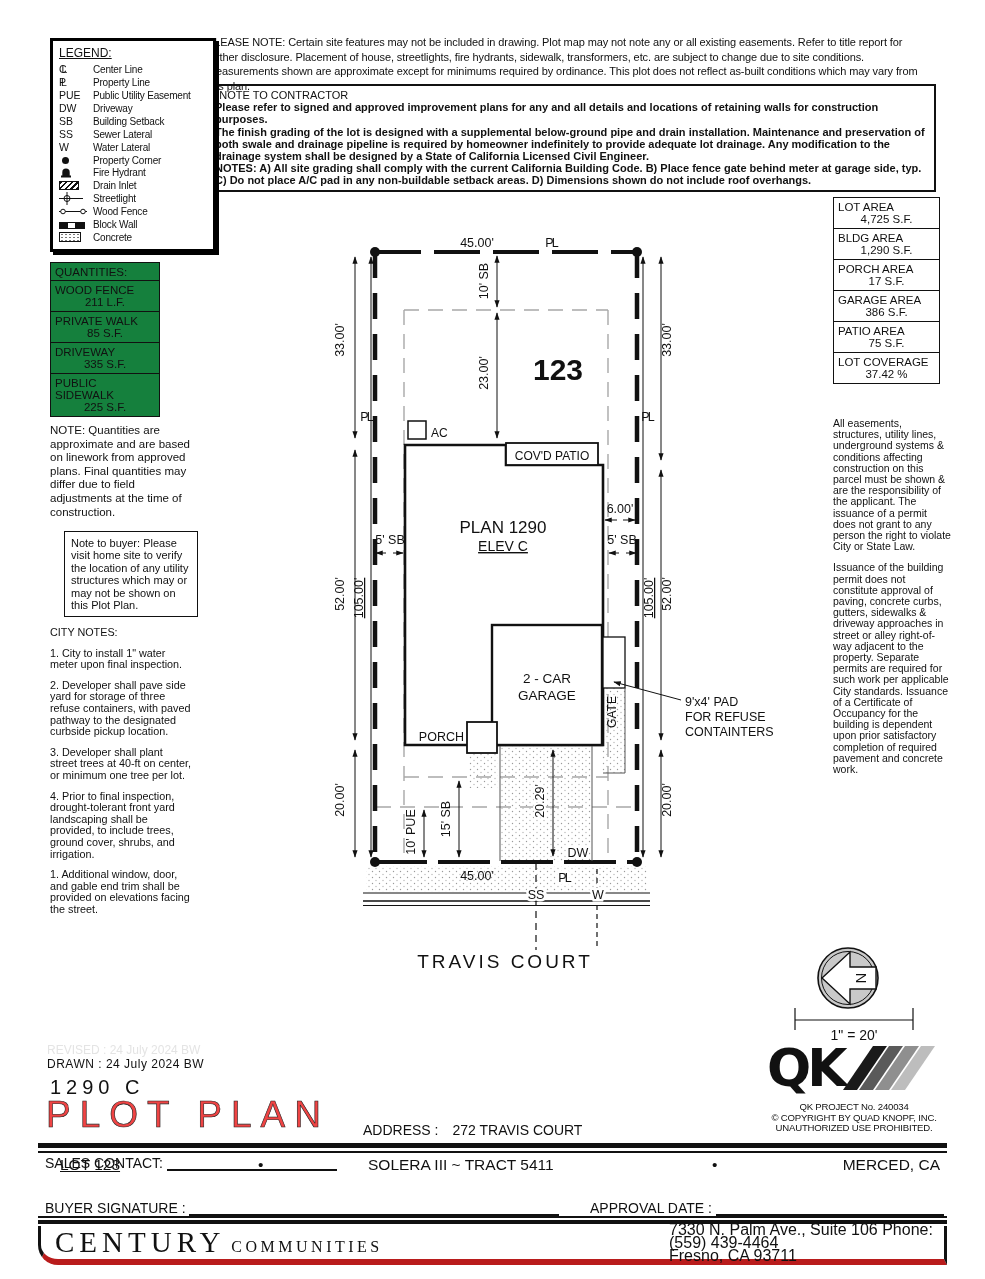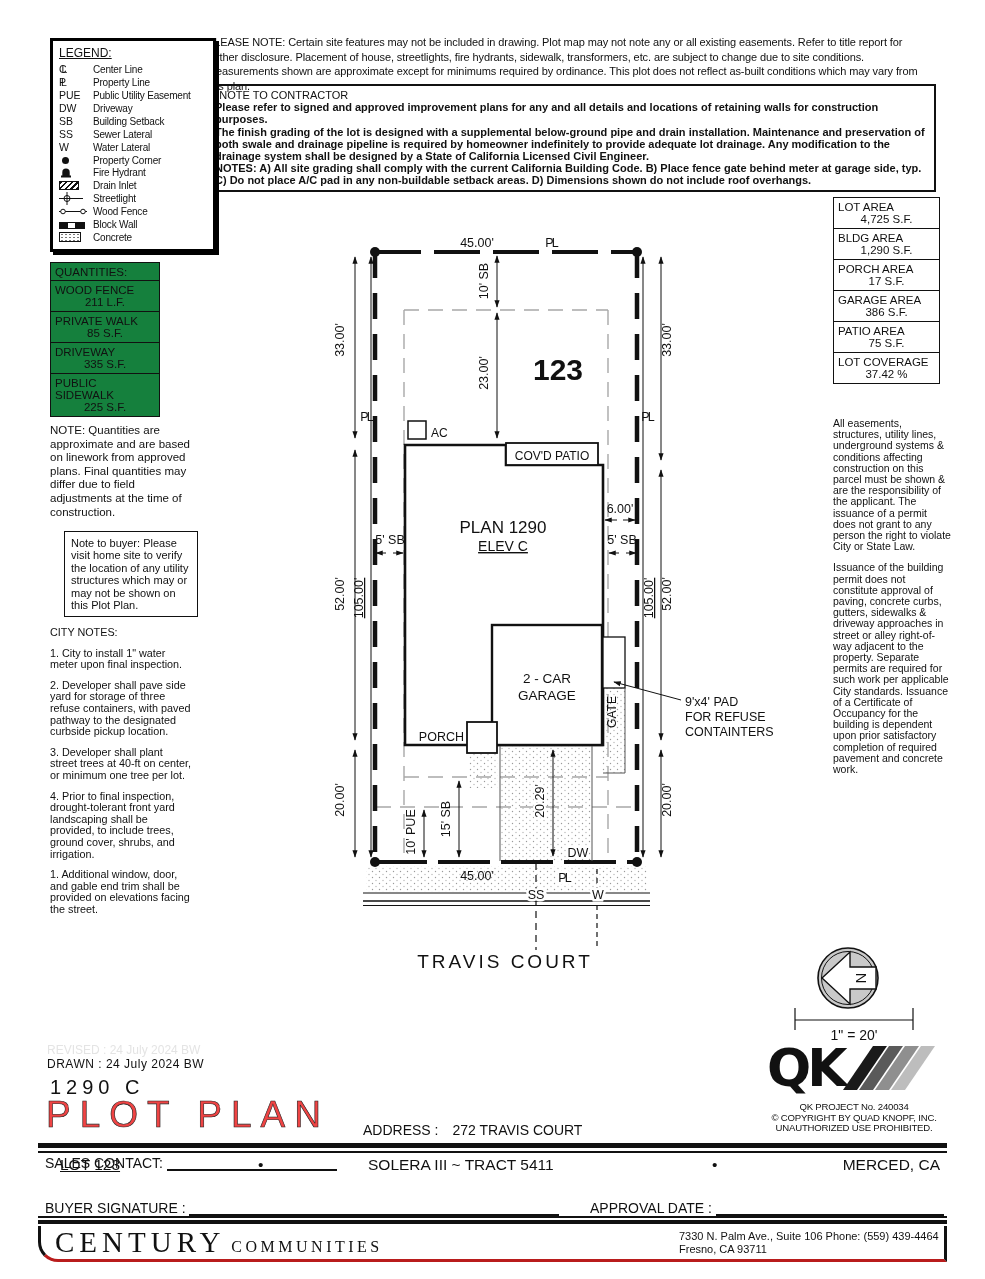--- a/index.html
+++ b/index.html
@@ -49,25 +49,25 @@
   .addressline{left:363px;top:1122px;font-size:14px;}
   .addressline .val{margin-left:14px;}
   .rule-a{left:38px;top:1143px;width:909px;height:5px;background:#111;}
   .rule-b{left:38px;top:1151px;width:909px;height:1.5px;background:#111;}
   .lotrow{top:1156px;font-size:15.5px;}
   .fieldrow{font-size:14px;}
   .uline{display:inline-block;border-bottom:2px solid #111;height:14px;vertical-align:bottom;}
   .rule-c{left:38px;top:1216px;width:909px;height:1.5px;background:#111;}
   .rule-d{left:38px;top:1220px;width:909px;height:4px;background:#111;}
   .footerbox{left:38px;top:1226px;width:903px;height:33px;border-left:3px solid #111;border-right:3px solid #111;
-             border-bottom:3px solid #b91c1c;border-radius:0 0 0 20px;display:flex;align-items:center;justify-content:space-between;}
+             border-bottom:6px solid #b91c1c;border-radius:0 0 0 20px;display:flex;align-items:center;justify-content:space-between;}
   .brand{font-family:"Liberation Serif",serif;padding-left:14px;white-space:nowrap;}
   .brand .b1{font-size:29px;letter-spacing:5px;}
   .brand .b2{font-size:16px;letter-spacing:3.5px;margin-left:6px;}
-  .fooaddr{font-size:11px;line-height:13px;width:265px;}
+  .fooaddr{font-size:16px;line-height:13px;padding-right:10px;width:265px;}
   
   .qk{left:765px;top:1040px;width:178px;text-align:center;}
   .qk .t{font-size:9.6px;line-height:10.5px;letter-spacing:-0.2px;white-space:nowrap;}
   svg text{font-family:"Liberation Sans",sans-serif;fill:#111;}
 </style>
 </head>
 <body>
 
 <div class="sheet">
 

